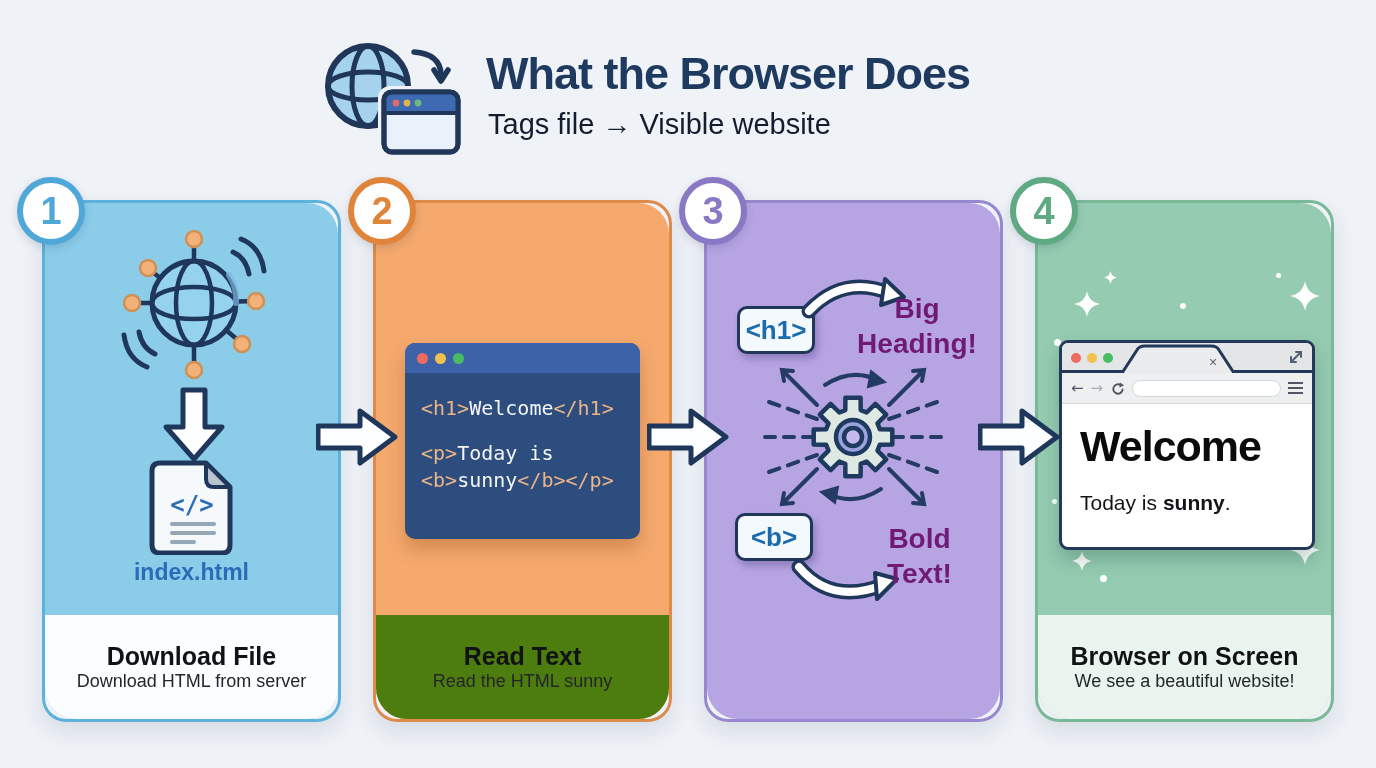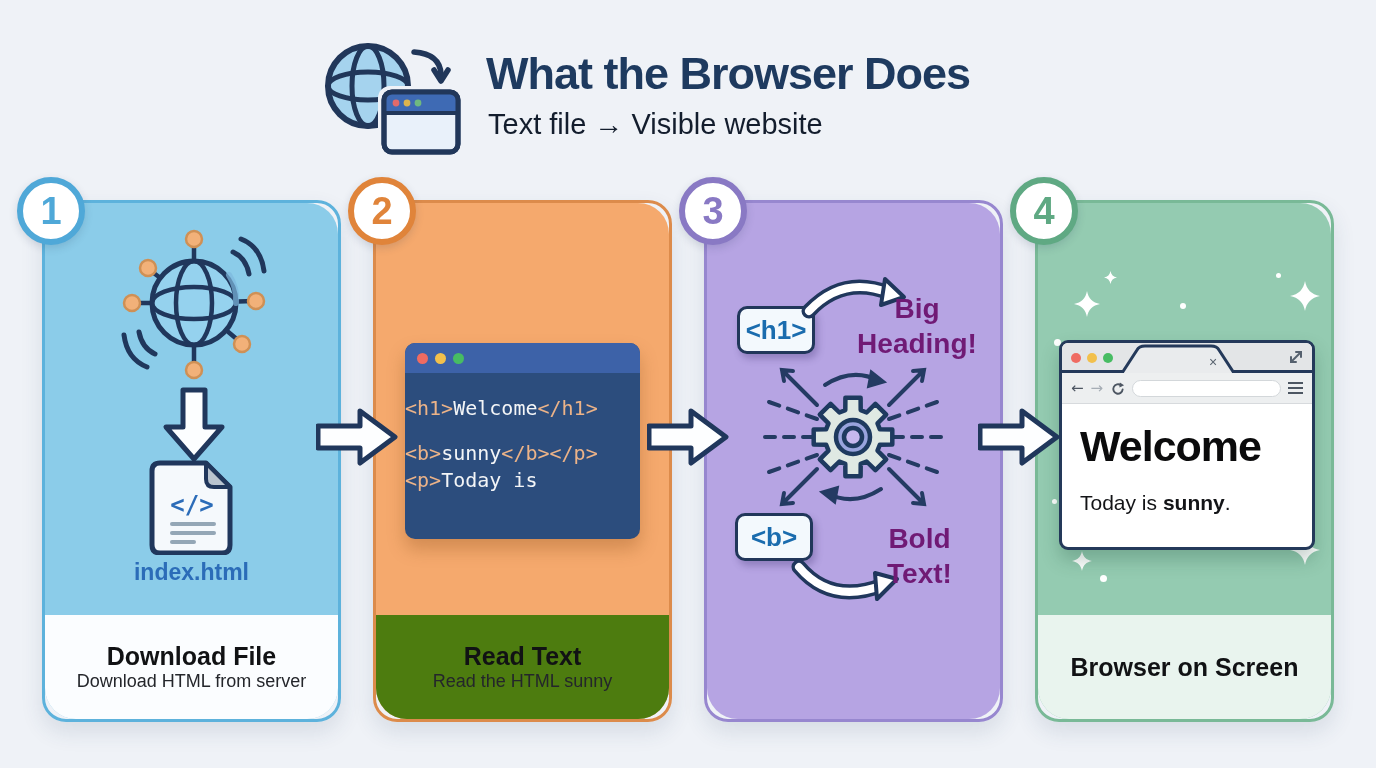--- a/index.html
+++ b/index.html
@@ -81,21 +81,21 @@
   }
   .code-titlebar {
     height:30px; background:#3d62a8;
     display:flex; align-items:center; gap:7px; padding-left:12px;
   }
   .dot { width:11px; height:11px; border-radius:50%; }
   .dot-red    { background:#ef6b62; }
   .dot-yellow { background:#f2c04c; }
   .dot-green  { background:#47bc63; }
   .code-body {
-    padding:22px 16px 0 0;
+    padding:22px 16px 0 16px;
     font-family:"DejaVu Sans Mono", monospace; font-size:20px; line-height:27px;
     color:#f3f5f7; white-space:nowrap;
   }
   .code-line1 { margin-bottom:18px; }
   .tag { color:#ecb388; }
 
   
   .tag-chip {
     position:absolute; width:78px; height:48px;
     background:#f3f9fd; border:3px solid #21375a; border-radius:10px;
@@ -167,21 +167,21 @@
     <rect x="56" y="50" width="86" height="72" rx="12" fill="#eff2f7"></rect>
     <rect x="62" y="56" width="74" height="60" rx="8" fill="#e9f1fa" stroke="#21375a" stroke-width="5"></rect>
     <path d="M62,77 L62,64 Q62,56 70,56 L128,56 Q136,56 136,64 L136,77 Z" fill="#3e6ab4"></path>
     <rect x="62" y="56" width="74" height="60" rx="8" fill="none" stroke="#21375a" stroke-width="5"></rect>
     <line x1="62" y1="77" x2="136" y2="77" stroke="#21375a" stroke-width="4"></line>
     <circle cx="74" cy="67" r="3.4" fill="#e26a6a"></circle>
     <circle cx="85" cy="67" r="3.4" fill="#ddb44e"></circle>
     <circle cx="96" cy="67" r="3.4" fill="#6fb97f"></circle>
   </svg>
   <div class="page-title">What the Browser Does</div>
-  <div class="page-subtitle">Text file → Visible website</div>
+  <div class="page-subtitle">Tags file → Visible website</div>
 
   <svg class="flow-arrow fa1" viewBox="0 0 82 58">
     <polygon points="2,18 44,18 44,3 79,29 44,55 44,40 2,40" fill="#fdfeff" stroke="#20375c" stroke-width="5" stroke-linejoin="round"></polygon>
   </svg>
   <svg class="flow-arrow fa2" viewBox="0 0 82 58">
     <polygon points="2,18 44,18 44,3 79,29 44,55 44,40 2,40" fill="#fdfeff" stroke="#20375c" stroke-width="5" stroke-linejoin="round"></polygon>
   </svg>
   <svg class="flow-arrow fa3" viewBox="0 0 82 58">
     <polygon points="2,18 44,18 44,3 79,29 44,55 44,40 2,40" fill="#fdfeff" stroke="#20375c" stroke-width="5" stroke-linejoin="round"></polygon>
   </svg>
@@ -248,22 +248,22 @@
       <div class="card-fill"></div>
 
       <div class="code-window">
         <div class="code-titlebar">
           <span class="dot dot-red"></span>
           <span class="dot dot-yellow"></span>
           <span class="dot dot-green"></span>
         </div>
         <div class="code-body">
           <div class="code-line1"><span class="tag">&lt;h1&gt;</span><span>Welcome</span><span class="tag">&lt;/h1&gt;</span></div>
+          <div><span class="tag">&lt;p&gt;</span><span>Today is</span></div>
           <div><span class="tag">&lt;b&gt;</span><span>sunny</span><span class="tag">&lt;/b&gt;&lt;/p&gt;</span></div>
-          <div><span class="tag">&lt;p&gt;</span><span>Today is</span></div>
         </div>
       </div>
 
       <div class="card-footer">
         <div class="f-title">Read Text</div>
         <div class="f-sub">Read the HTML sunny</div>
       </div>
     </div>
   </div>
 
@@ -386,17 +386,18 @@
             </span>
         </div>
         <div class="render-area">
           <div class="render-h1">Welcome</div>
           <div class="render-p"><span>Today is </span><b>sunny</b><span>.</span></div>
         </div>
       </div>
 
       <div class="card-footer">
         <div class="f-title">Browser on Screen</div>
+        <div class="f-sub">We see a beautiful website!</div>
       </div>
     </div>
   </div>
 
 </div>
 
 </body></html>

